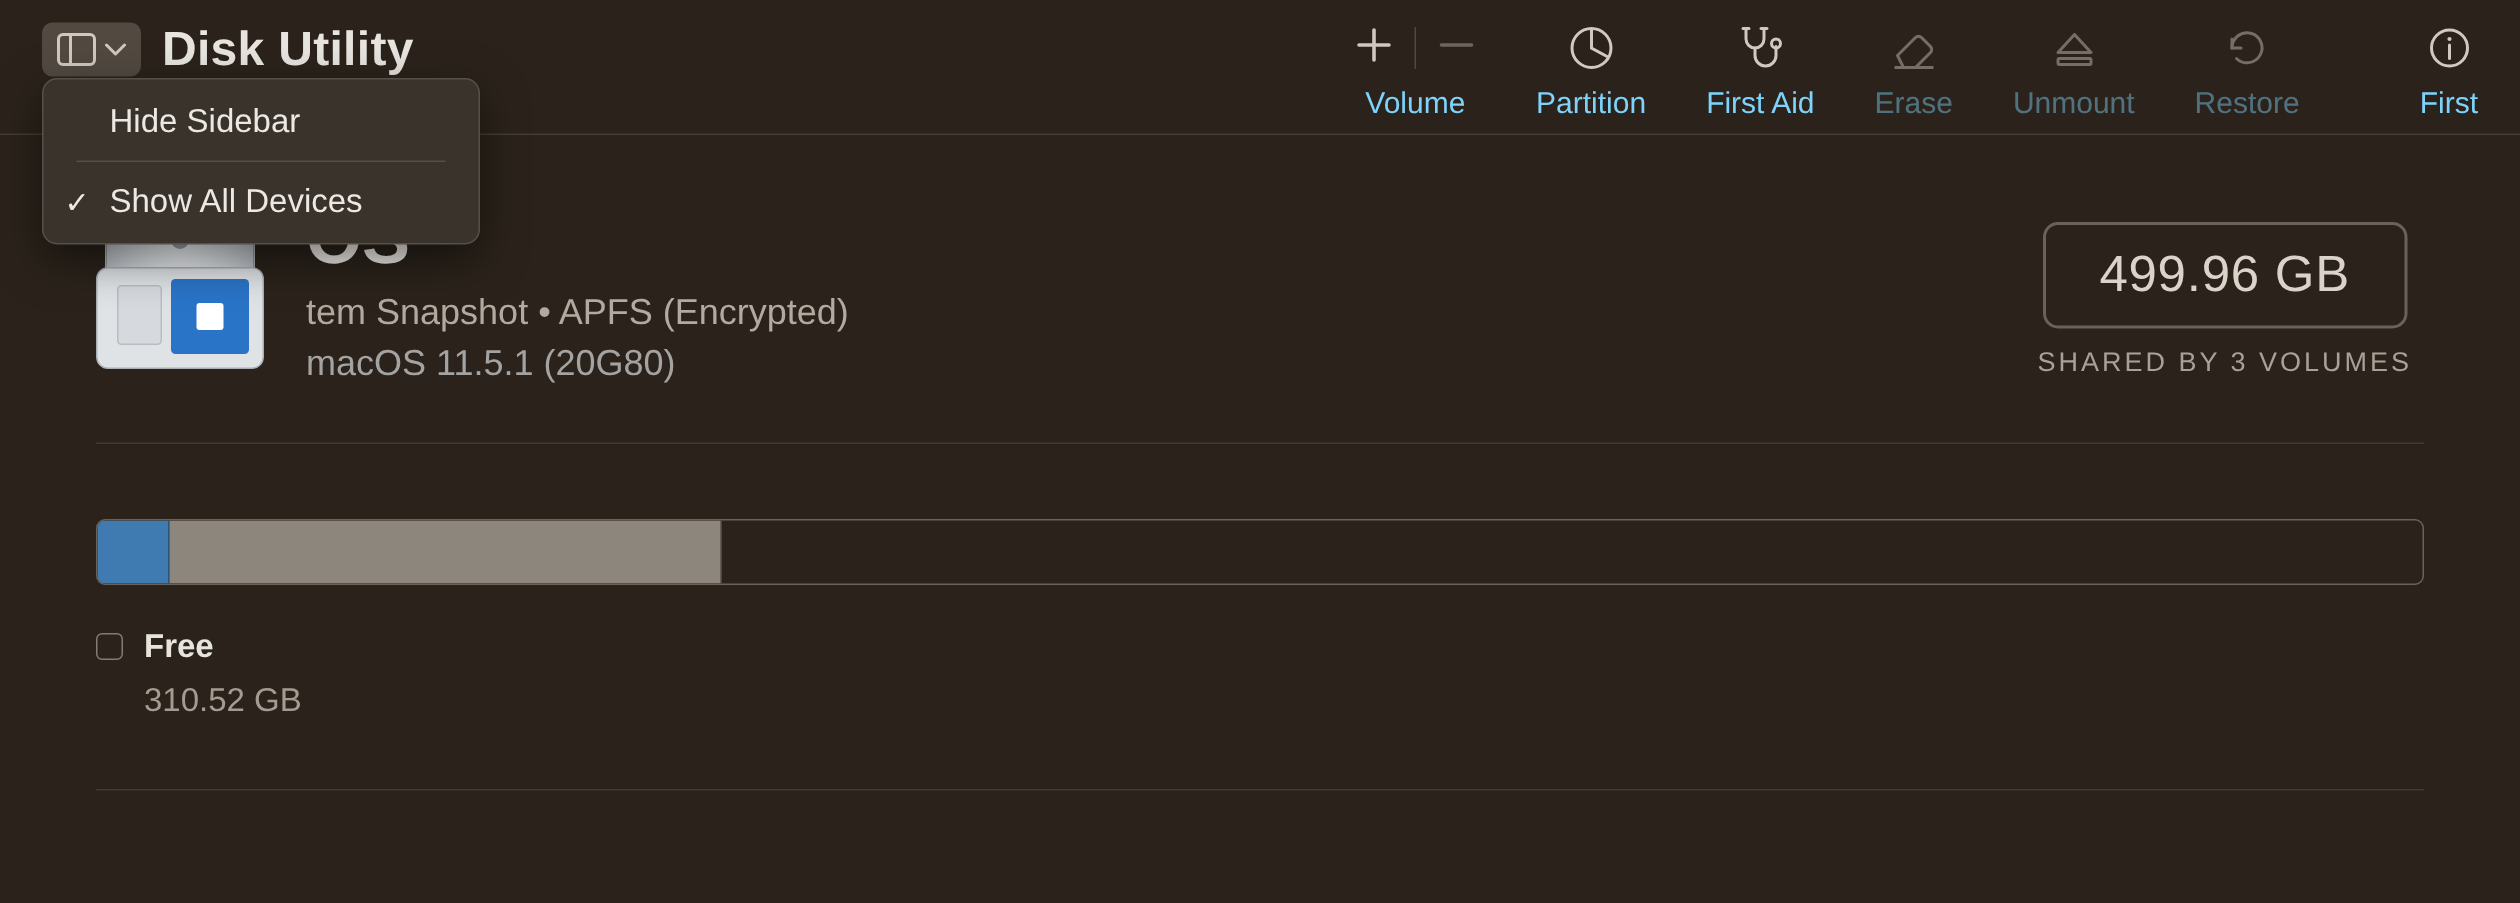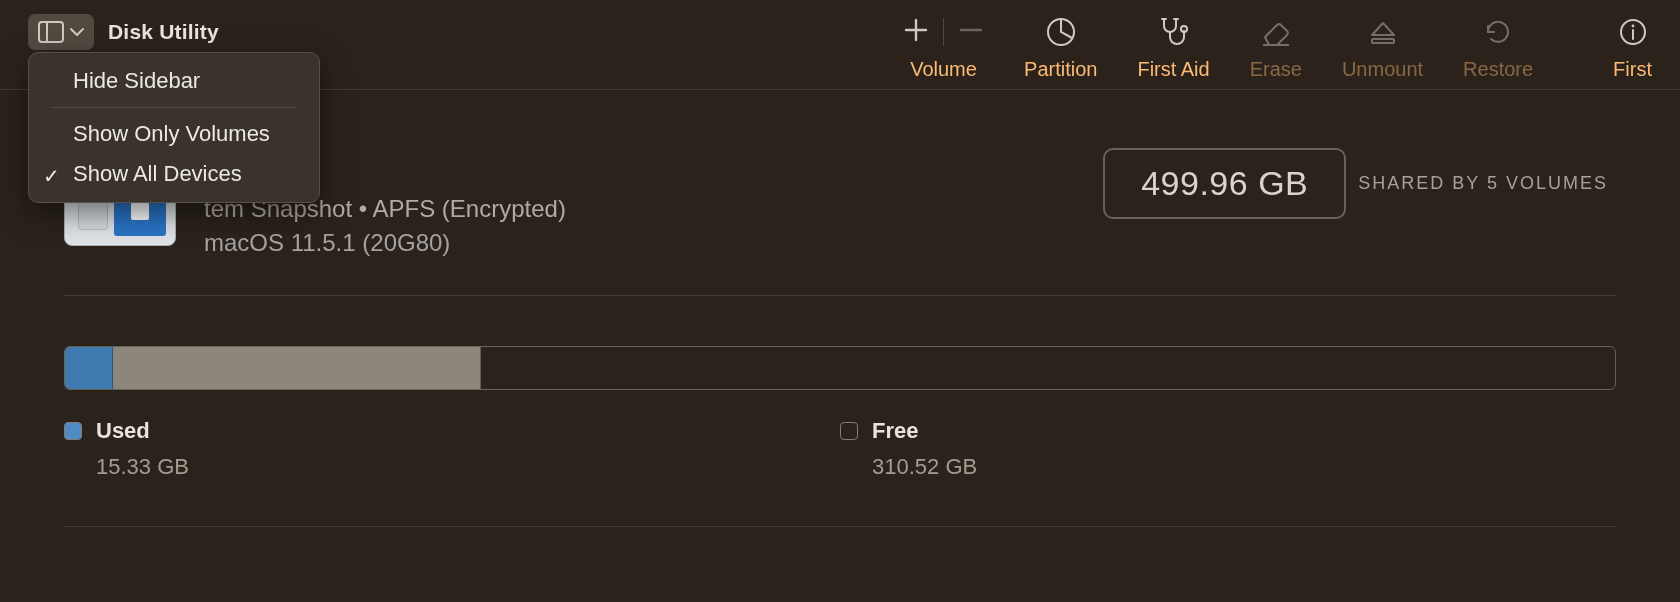--- a/index.html
+++ b/index.html
@@ -31,21 +31,21 @@
     display: flex;
     align-items: center;
     gap: 6px;
     background: #524a41;
     border-radius: 7px;
     padding: 6px 10px;
     height: 36px;
   }
   .sidebar-toggle svg { display:block; }
   .app-title {
-    font-size: 21px;
+    font-size: 32px;
     font-weight: 600;
     color: #e8e4df;
     letter-spacing: 0.2px;
   }
 
   .toolbar-spacer { flex: 1; }
 
   .toolbar-actions {
     display: flex;
     align-items: flex-start;
@@ -71,21 +71,21 @@
     gap: 6px;
   }
   .action-icon {
     height: 40px;
     display: flex;
     align-items: center;
     justify-content: center;
   }
   .action-label {
     font-size: 20px;
-    color: #fdba74;
+    color: #7dd3fc;
     font-weight: 400;
   }
   .single-action { display:flex; flex-direction:column; align-items:center; gap:6px; }
   .single-action.disabled { opacity:0.45; }
   .info-action { margin-left: 40px; }
 
   
   .dropdown {
     position: absolute;
     top: 52px;
@@ -154,21 +154,21 @@
     margin-top: 4px;
   }
   .volume-os {
     font-size: 24px;
     color: #a3a3a3;
     margin-top: 2px;
   }
 
   .capacity-panel {
     display: flex;
-    flex-direction: row;
+    flex-direction: column;
     align-items: center;
     gap: 12px;
     margin-top: 18px;
     margin-right: 8px;
   }
   .capacity-box {
     border: 2px solid #6a6157;
     border-radius: 10px;
     padding: 14px 36px;
     font-size: 34px;
@@ -385,21 +385,20 @@
       </span>
       <div class="action-label">First</div>
     </div>
 
   </div>
 </div>
 
 <div class="dropdown">
   <div class="dropdown-item">Hide Sidebar</div>
   <div class="dropdown-sep"></div>
-  <div class="dropdown-item">Show Only Volumes</div>
   <div class="dropdown-item">
     <span class="check">✓</span>
     <span>Show All Devices</span>
   </div>
 </div>
 
 <div class="main">
 
   <div class="header-row">
     <div class="volume-info">
@@ -411,40 +410,33 @@
       </div>
       <div class="volume-text">
         <div class="volume-title" style="padding-left:160px; margin-left:-160px;">OS</div>
         <div class="volume-sub" style="padding-left:104px; margin-left:-104px;">tem Snapshot  •  APFS (Encrypted)</div>
         <div class="volume-os">macOS 11.5.1 (20G80)</div>
       </div>
     </div>
 
     <div class="capacity-panel">
       <div class="capacity-box">499.96 GB</div>
-      <div class="capacity-sub">SHARED BY 5 VOLUMES</div>
+      <div class="capacity-sub">SHARED BY 3 VOLUMES</div>
     </div>
   </div>
 
   <div class="hr"></div>
 
   <div class="usage-bar">
     <div class="seg-used" id="seg-used" style="width: 3.07%;"></div>
     <div class="seg-other" id="seg-other" style="width: 23.8%;"></div>
     <div class="seg-free" id="seg-free" style="width: 73.13%;"></div>
   </div>
 
   <div class="legend-row">
-    <div class="legend-item">
-      <div class="legend-top">
-        <div class="swatch sw-used"></div>
-        <div class="legend-label">Used</div>
-      </div>
-      <div class="legend-value">15.33 GB</div>
-    </div>
     <div class="legend-item">
       <div class="legend-top">
         <div class="swatch sw-free"></div>
         <div class="legend-label">Free</div>
       </div>
       <div class="legend-value">310.52 GB</div>
     </div>
   </div>
 
   <div class="hr2"></div>

